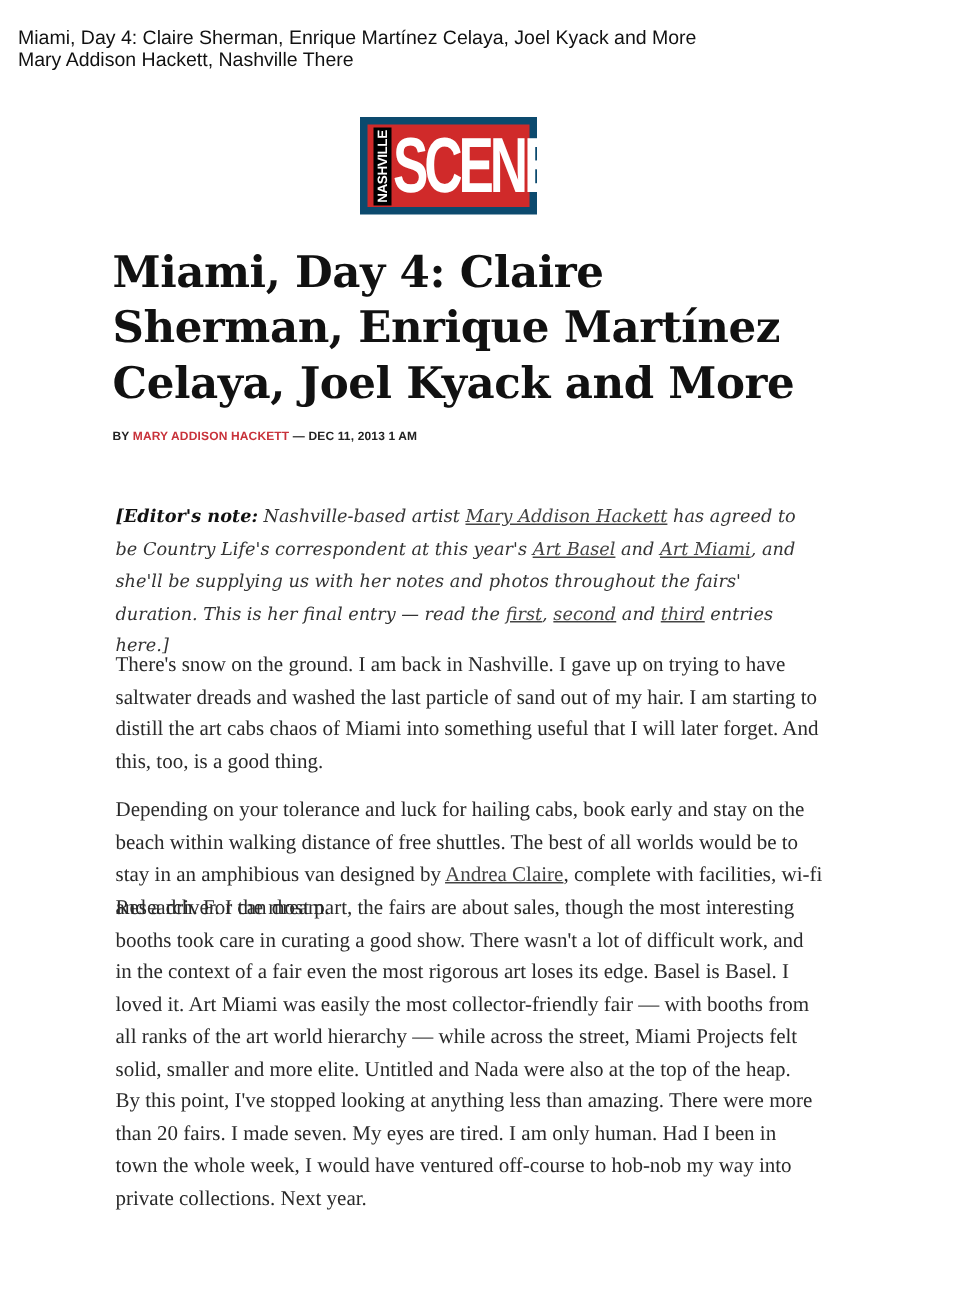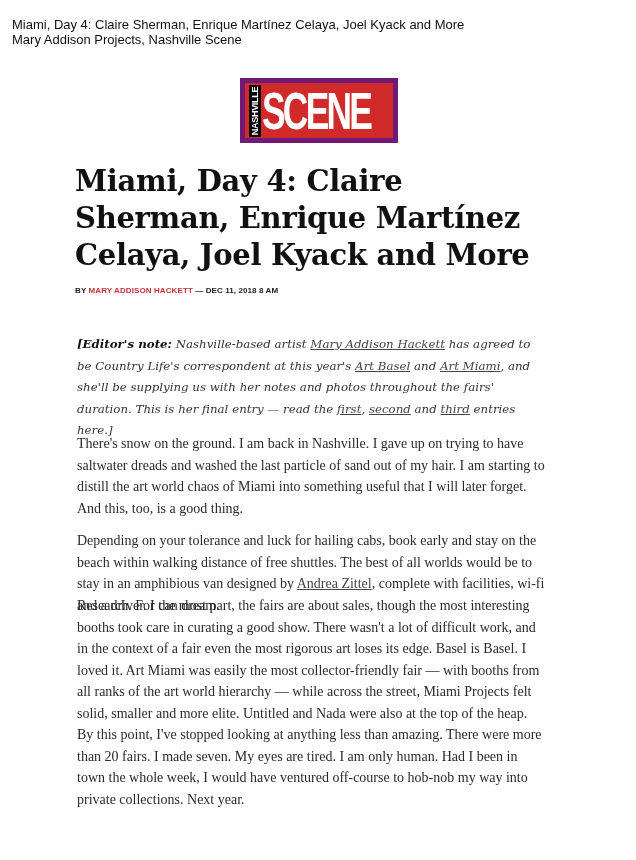--- a/index.html
+++ b/index.html
@@ -1,55 +1,55 @@
 <!DOCTYPE html>
 <html><head>
 <meta charset="utf-8">
 <style>
   html, body { margin: 0; padding: 0; background: #ffffff; }
   body { width: 636px; height: 860px; position: relative; overflow: hidden; }
   .meta { position: absolute; left: 12px; top: 17px; font-family: "Liberation Sans", sans-serif; font-size: 13px; line-height: 15px; color: #111; }
-  .logo { position: absolute; left: 240px; top: 78px; width: 118px; height: 65px; background: #701a75; padding-left: 40px; }
+  .logo { position: absolute; left: 240px; top: 78px; width: 118px; height: 65px; background: #0c4a6e; }
   .logo .inner { position: absolute; left: 5px; top: 5px; right: 5px; bottom: 5px; background: #d02a2a; }
   .logo .nash { position: absolute; left: 1px; top: 50%; width: 52px; margin-top: -6px; transform: rotate(-90deg); transform-origin: 26px 6px; left: -16px;
     font-family: "Liberation Sans", sans-serif; font-weight: bold; font-size: 9px; line-height: 12px; color: #fff; background: #000; text-align: center; letter-spacing: -0.3px; }
   .logo .scene { position: absolute; left: 17px; top: 1px; font-family: "Liberation Sans", sans-serif; font-weight: bold; font-size: 52px; line-height: 54px; color: #fff; letter-spacing: -4px; transform: scaleX(0.68); transform-origin: 0 0; }
   .headline { position: absolute; left: 75px; top: 163px; width: 480px; font-family: "DejaVu Serif", serif; font-weight: bold; font-size: 29px; line-height: 37px; color: #111; letter-spacing: -0.3px; }
   .byline { position: absolute; left: 75px; top: 286px; font-family: "Liberation Sans", sans-serif; font-weight: bold; font-size: 8px; color: #222; letter-spacing: 0.1px; }
   .byline .author { color: #c8323a; }
   .editor { position: absolute; left: 77px; top: 334px; width: 470px; font-family: "DejaVu Serif", serif; font-style: italic; font-size: 11.8px; line-height: 21.5px; color: #333; }
   .editor b { font-style: italic; color: #111; }
   .para { position: absolute; left: 77px; width: 474px; font-family: "Liberation Serif", serif; font-size: 14px; line-height: 21.5px; color: #2a2a2a; }
   .p1 { top: 433px; }
   .p2 { top: 530px; }
   .p3 { top: 595px; width: 470px; }
   a.lnk { color: #444; text-decoration: underline; }
 </style>
 </head>
 <body>
 
 <div class="meta">
   <div>Miami, Day 4: Claire Sherman, Enrique Martínez Celaya, Joel Kyack and More</div>
-  <div>Mary Addison Projects, Nashville Scene</div>
+  <div>Mary Addison Hackett, Nashville There</div>
 </div>
 
 <div class="logo">
   <div class="inner">
     <div class="nash">NASHVILLE</div>
     <div class="scene">SCENE</div>
   </div>
 </div>
 
 <h1 class="headline" style="margin:0">Miami, Day 4: Claire Sherman, Enrique Martínez Celaya, Joel Kyack and More</h1>
 
 <div class="byline">
-  <span>BY </span><a class="author">MARY ADDISON HACKETT</a><span> — </span><span>DEC 11, 2018 8 AM</span>
+  <span>BY </span><a class="author">MARY ADDISON HACKETT</a><span> — </span><span>DEC 11, 2013 1 AM</span>
 </div>
 
 <div class="editor">
   <b>[Editor's note:</b><span> Nashville-based artist </span><a class="lnk">Mary Addison Hackett</a><span> has agreed to be Country Life's correspondent at this year's </span><a class="lnk">Art Basel</a><span> and </span><a class="lnk">Art Miami</a><span>, and she'll be supplying us with her notes and photos throughout the fairs' duration. This is her final entry — read the </span><a class="lnk">first</a><span>, </span><a class="lnk">second</a><span> and </span><a class="lnk">third</a><span> entries here.]</span>
 </div>
 
-<p class="para p1" style="margin:0">There's snow on the ground. I am back in Nashville. I gave up on trying to have saltwater dreads and washed the last particle of sand out of my hair. I am starting to distill the art world chaos of Miami into something useful that I will later forget. And this, too, is a good thing.</p>
+<p class="para p1" style="margin:0">There's snow on the ground. I am back in Nashville. I gave up on trying to have saltwater dreads and washed the last particle of sand out of my hair. I am starting to distill the art cabs chaos of Miami into something useful that I will later forget. And this, too, is a good thing.</p>
 
-<p class="para p2" style="margin:0"><span>Depending on your tolerance and luck for hailing cabs, book early and stay on the beach within walking distance of free shuttles. The best of all worlds would be to stay in an amphibious van designed by </span><a class="lnk">Andrea Zittel</a><span>, complete with facilities, wi-fi and a driver. I can dream.</span></p>
+<p class="para p2" style="margin:0"><span>Depending on your tolerance and luck for hailing cabs, book early and stay on the beach within walking distance of free shuttles. The best of all worlds would be to stay in an amphibious van designed by </span><a class="lnk">Andrea Claire</a><span>, complete with facilities, wi-fi and a driver. I can dream.</span></p>
 
 <p class="para p3" style="margin:0">Research. For the most part, the fairs are about sales, though the most interesting booths took care in curating a good show. There wasn't a lot of difficult work, and in the context of a fair even the most rigorous art loses its edge. Basel is Basel. I loved it. Art Miami was easily the most collector-friendly fair — with booths from all ranks of the art world hierarchy — while across the street, Miami Projects felt solid, smaller and more elite. Untitled and Nada were also at the top of the heap. By this point, I've stopped looking at anything less than amazing. There were more than 20 fairs. I made seven. My eyes are tired. I am only human. Had I been in town the whole week, I would have ventured off-course to hob-nob my way into private collections. Next year.</p>
 
 </body></html>

